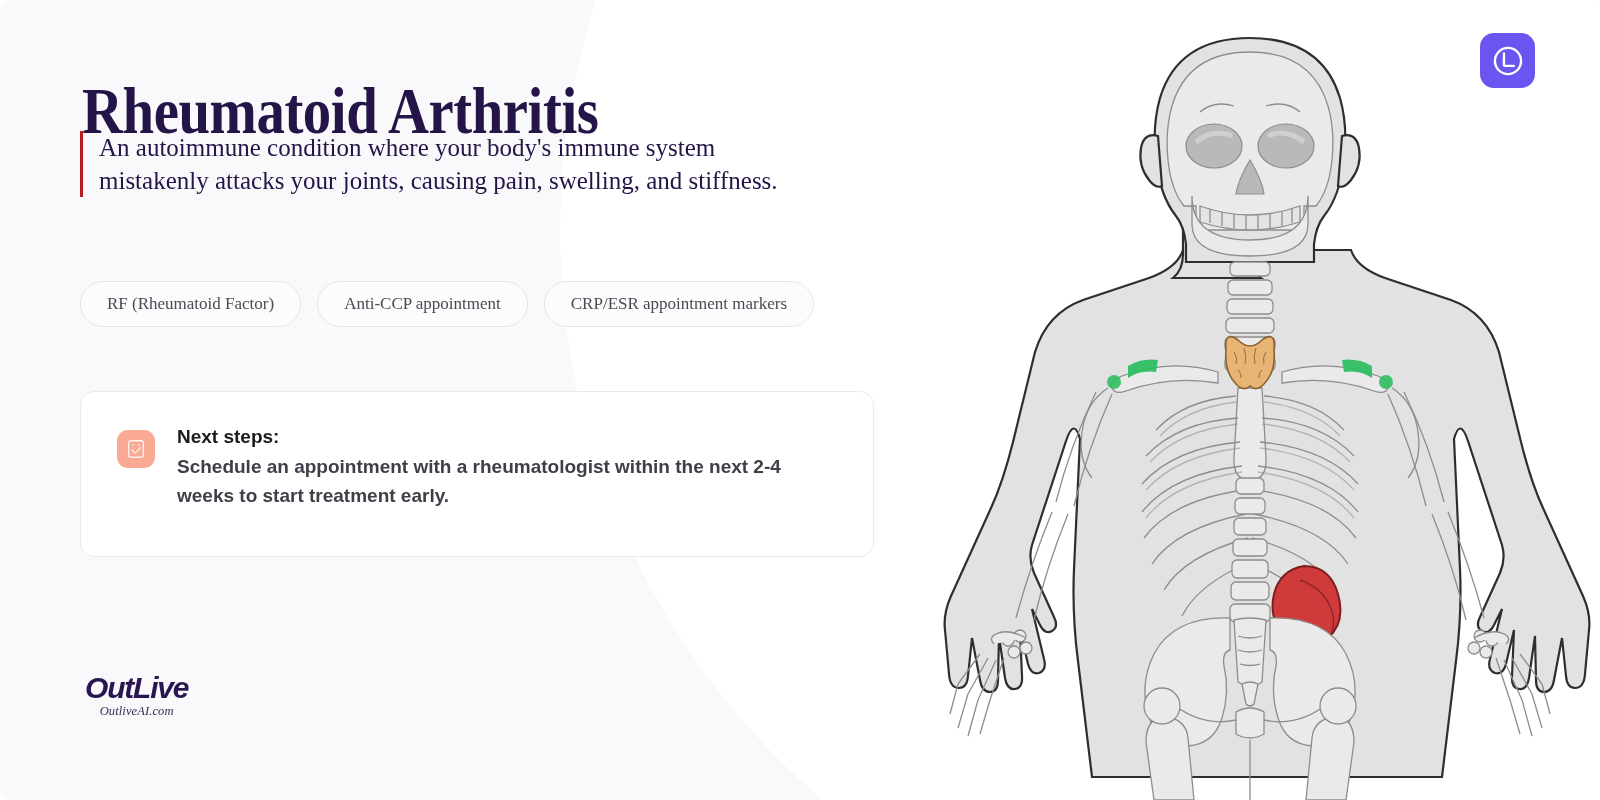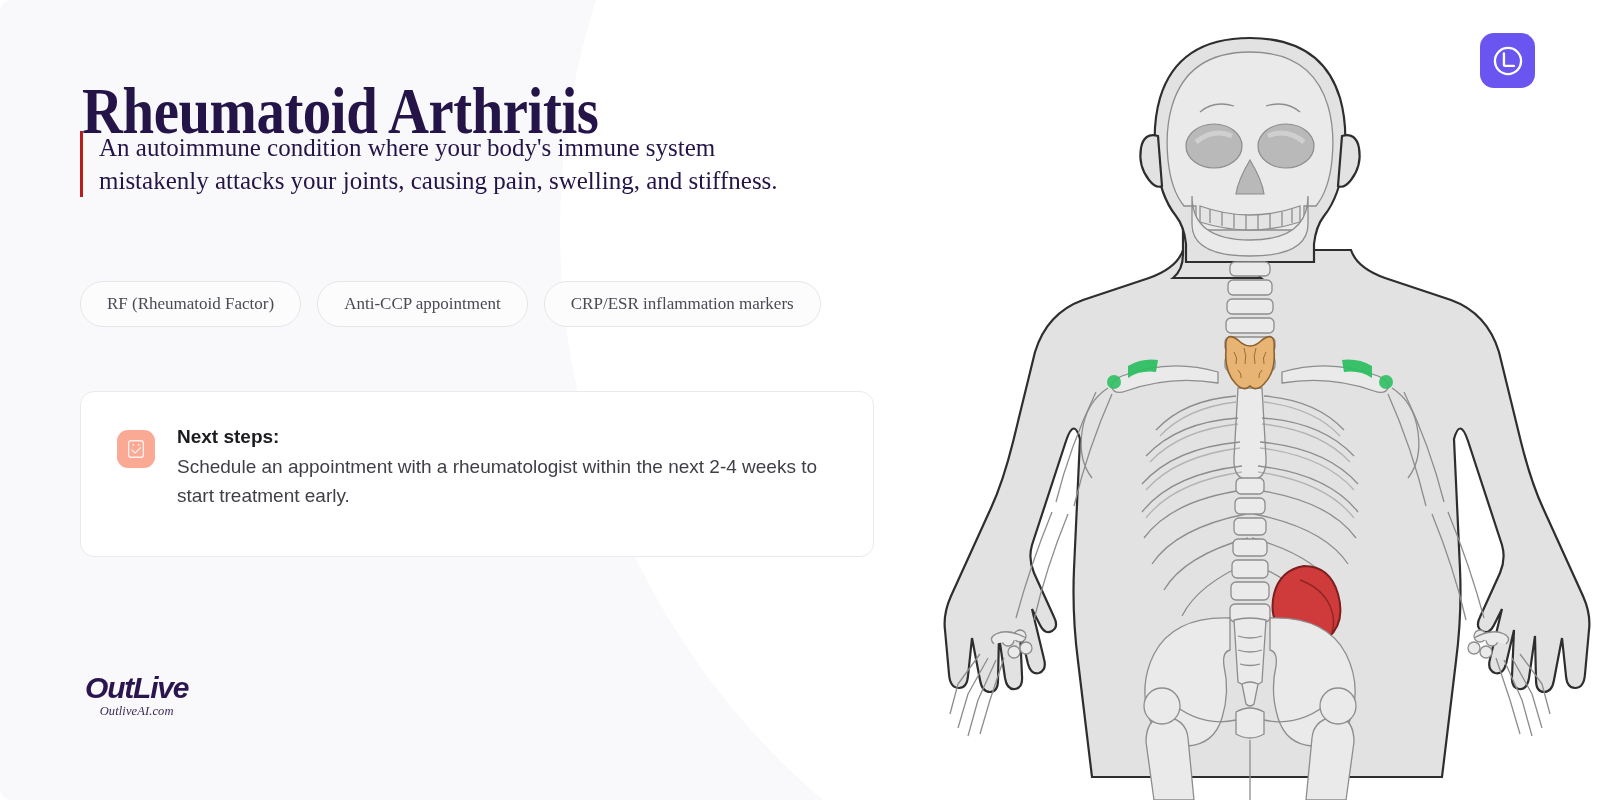--- a/index.html
+++ b/index.html
@@ -134,20 +134,21 @@
     color: #1b1b20;
     margin: 0 0 2px 0;
   }
   .card-text {
     font-family: "Liberation Sans", sans-serif;
     font-size: 19px;
     line-height: 29px;
     color: #3f3f48;
     margin: 0;
     max-width: 650px;
+    font-weight: bold;
   }
 
   
   .footer {
     position: absolute;
     left: 85px; top: 672px; font-style: italic;
   }
   .wordmark {
     font-family: "Liberation Sans", sans-serif;
     font-weight: 700;
@@ -367,21 +368,21 @@
 
     <h1 class="title">Rheumatoid Arthritis</h1>
 
     <div class="subtitle-wrap">
       <p class="subtitle">An autoimmune condition where your body's immune system mistakenly attacks your joints, causing pain, swelling, and stiffness.</p>
     </div>
 
     <div class="chips">
       <div class="chip">RF (Rheumatoid Factor)</div>
       <div class="chip">Anti-CCP appointment</div>
-      <div class="chip">CRP/ESR inflammation markers</div>
+      <div class="chip">CRP/ESR appointment markers</div>
     </div>
 
     <div class="card">
       <div class="card-icon">
         <svg width="22" height="22" viewBox="0 0 24 24" fill="none" stroke="#ffffff" stroke-width="1.4" stroke-linecap="round" stroke-linejoin="round" opacity="0.85">
           <rect x="4" y="3" width="16" height="18" rx="2.5"></rect>
           <circle cx="9" cy="7.5" r="0.9" fill="#ffffff" stroke="none"></circle>
           <circle cx="15" cy="7.5" r="0.9" fill="#ffffff" stroke="none"></circle>
           <polyline points="7.5,13 11,16.5 17,10.5"></polyline>
         </svg>

